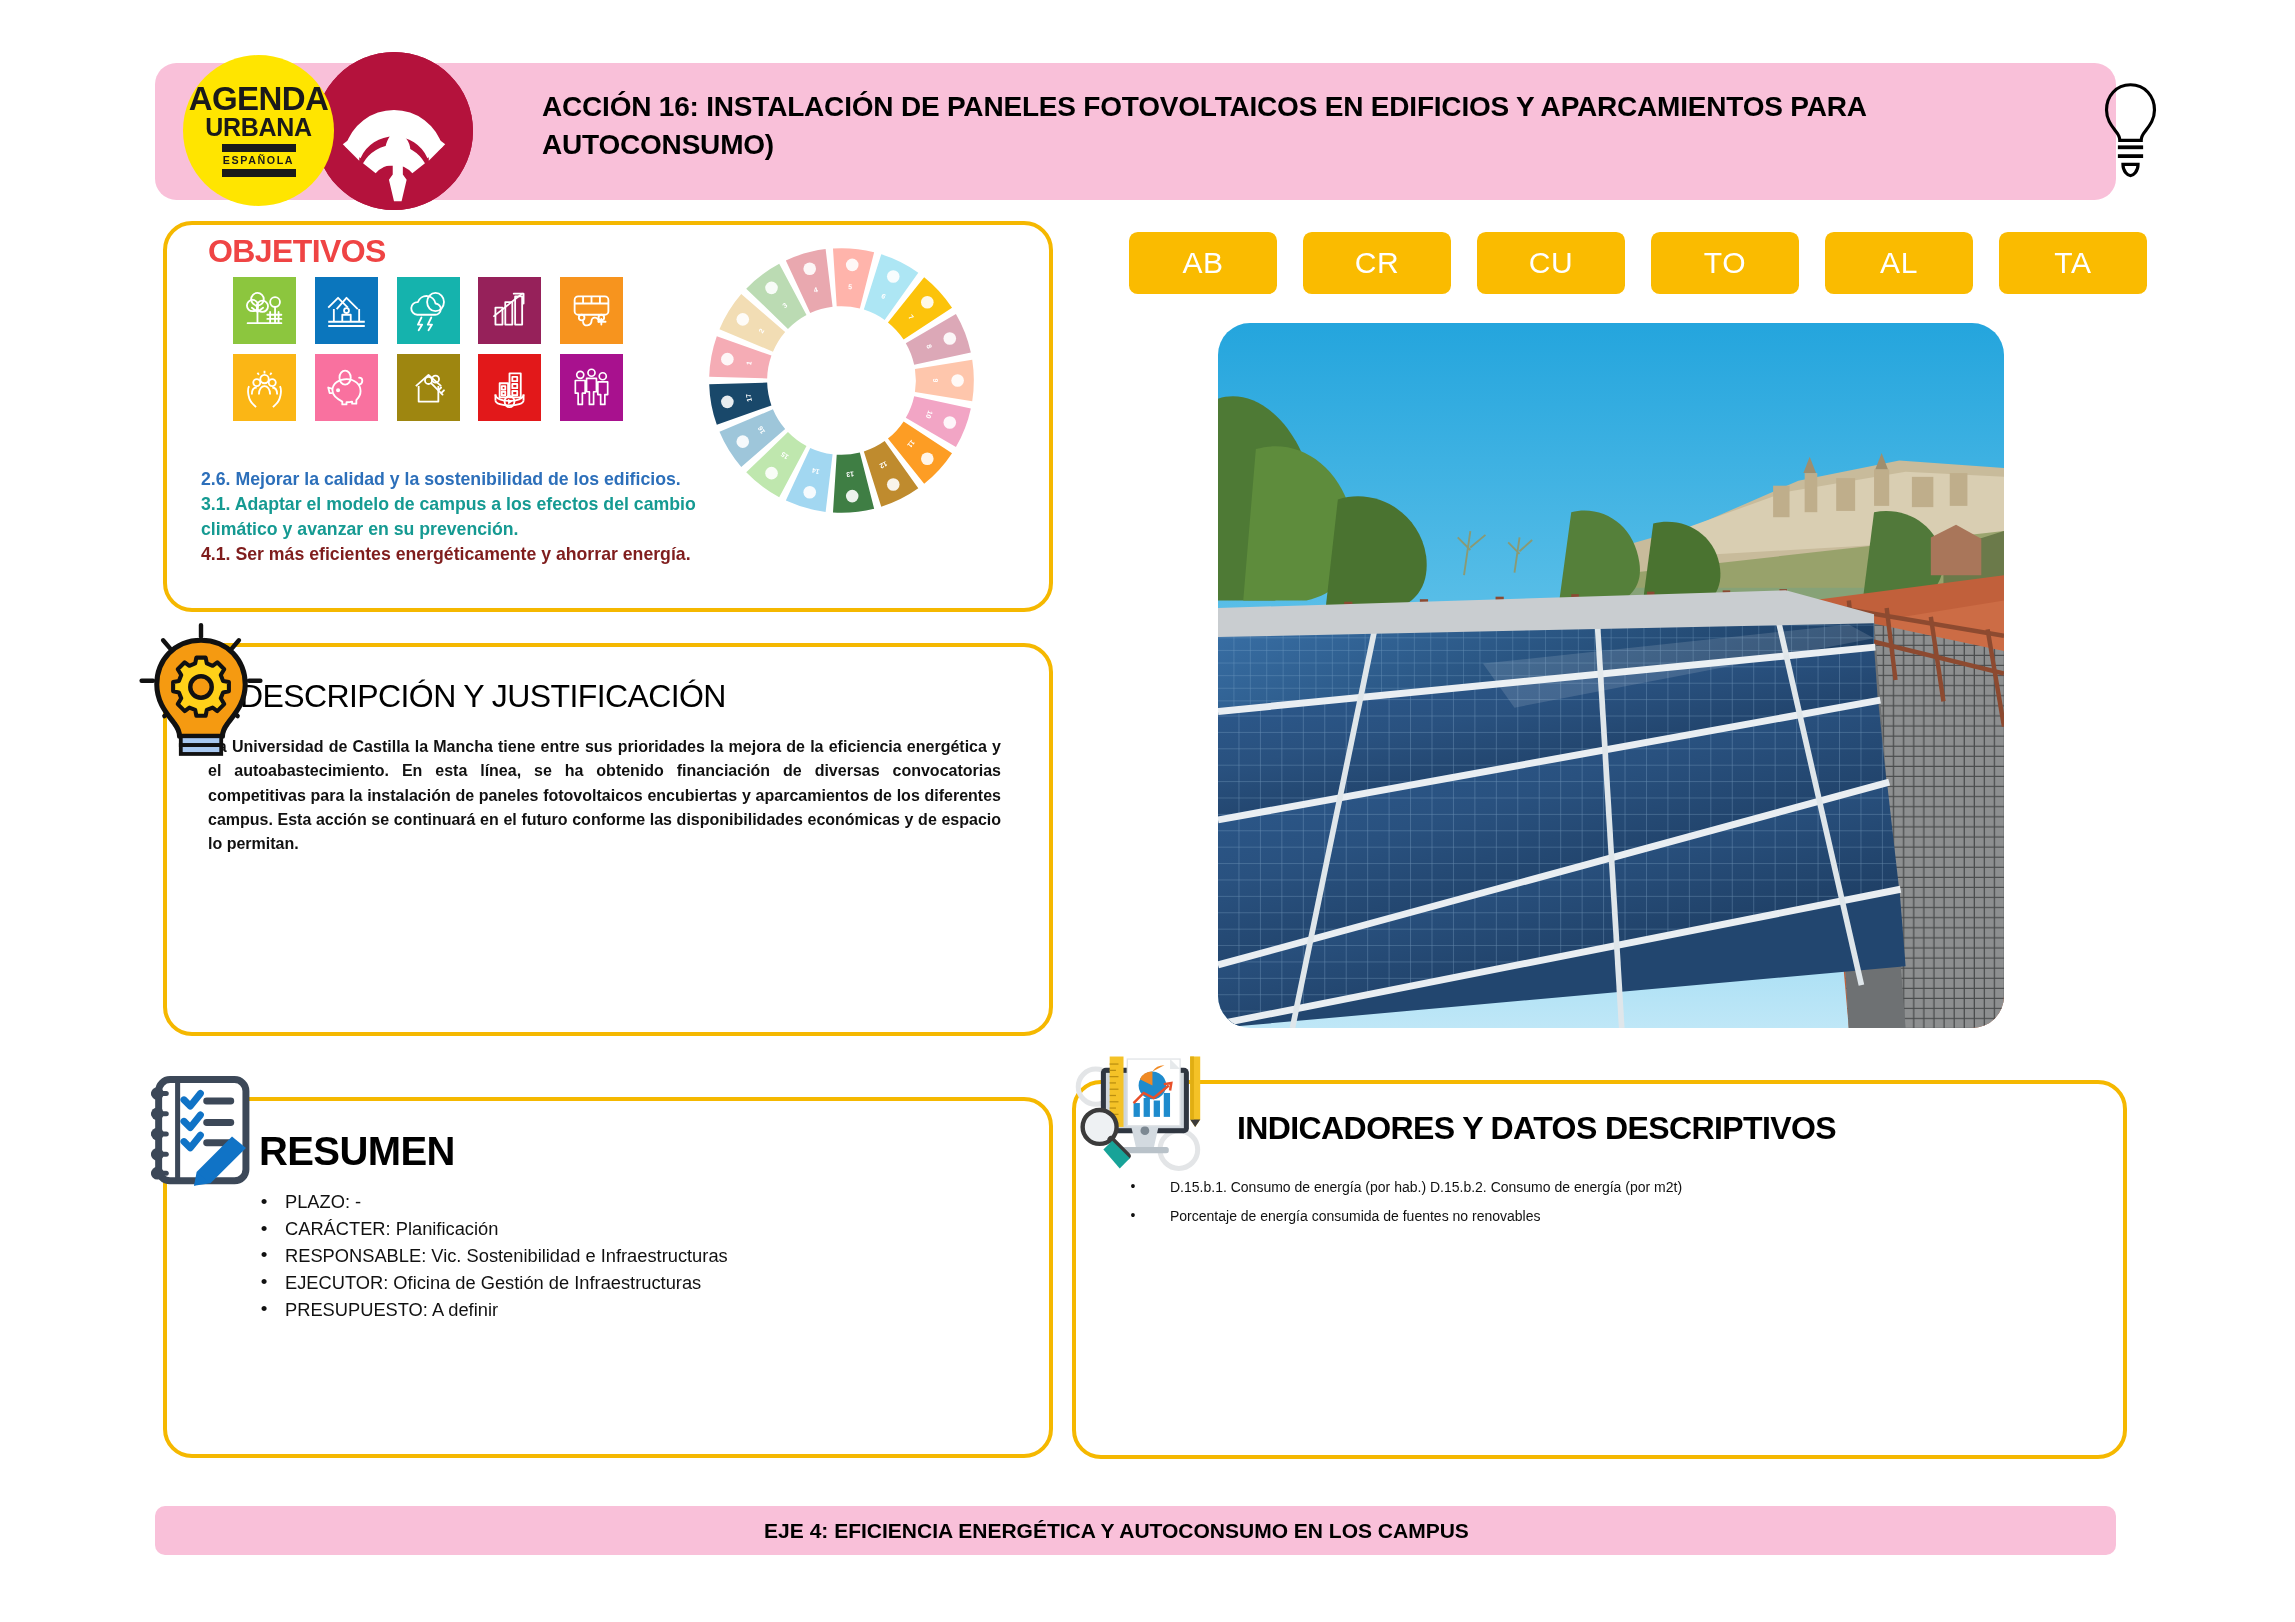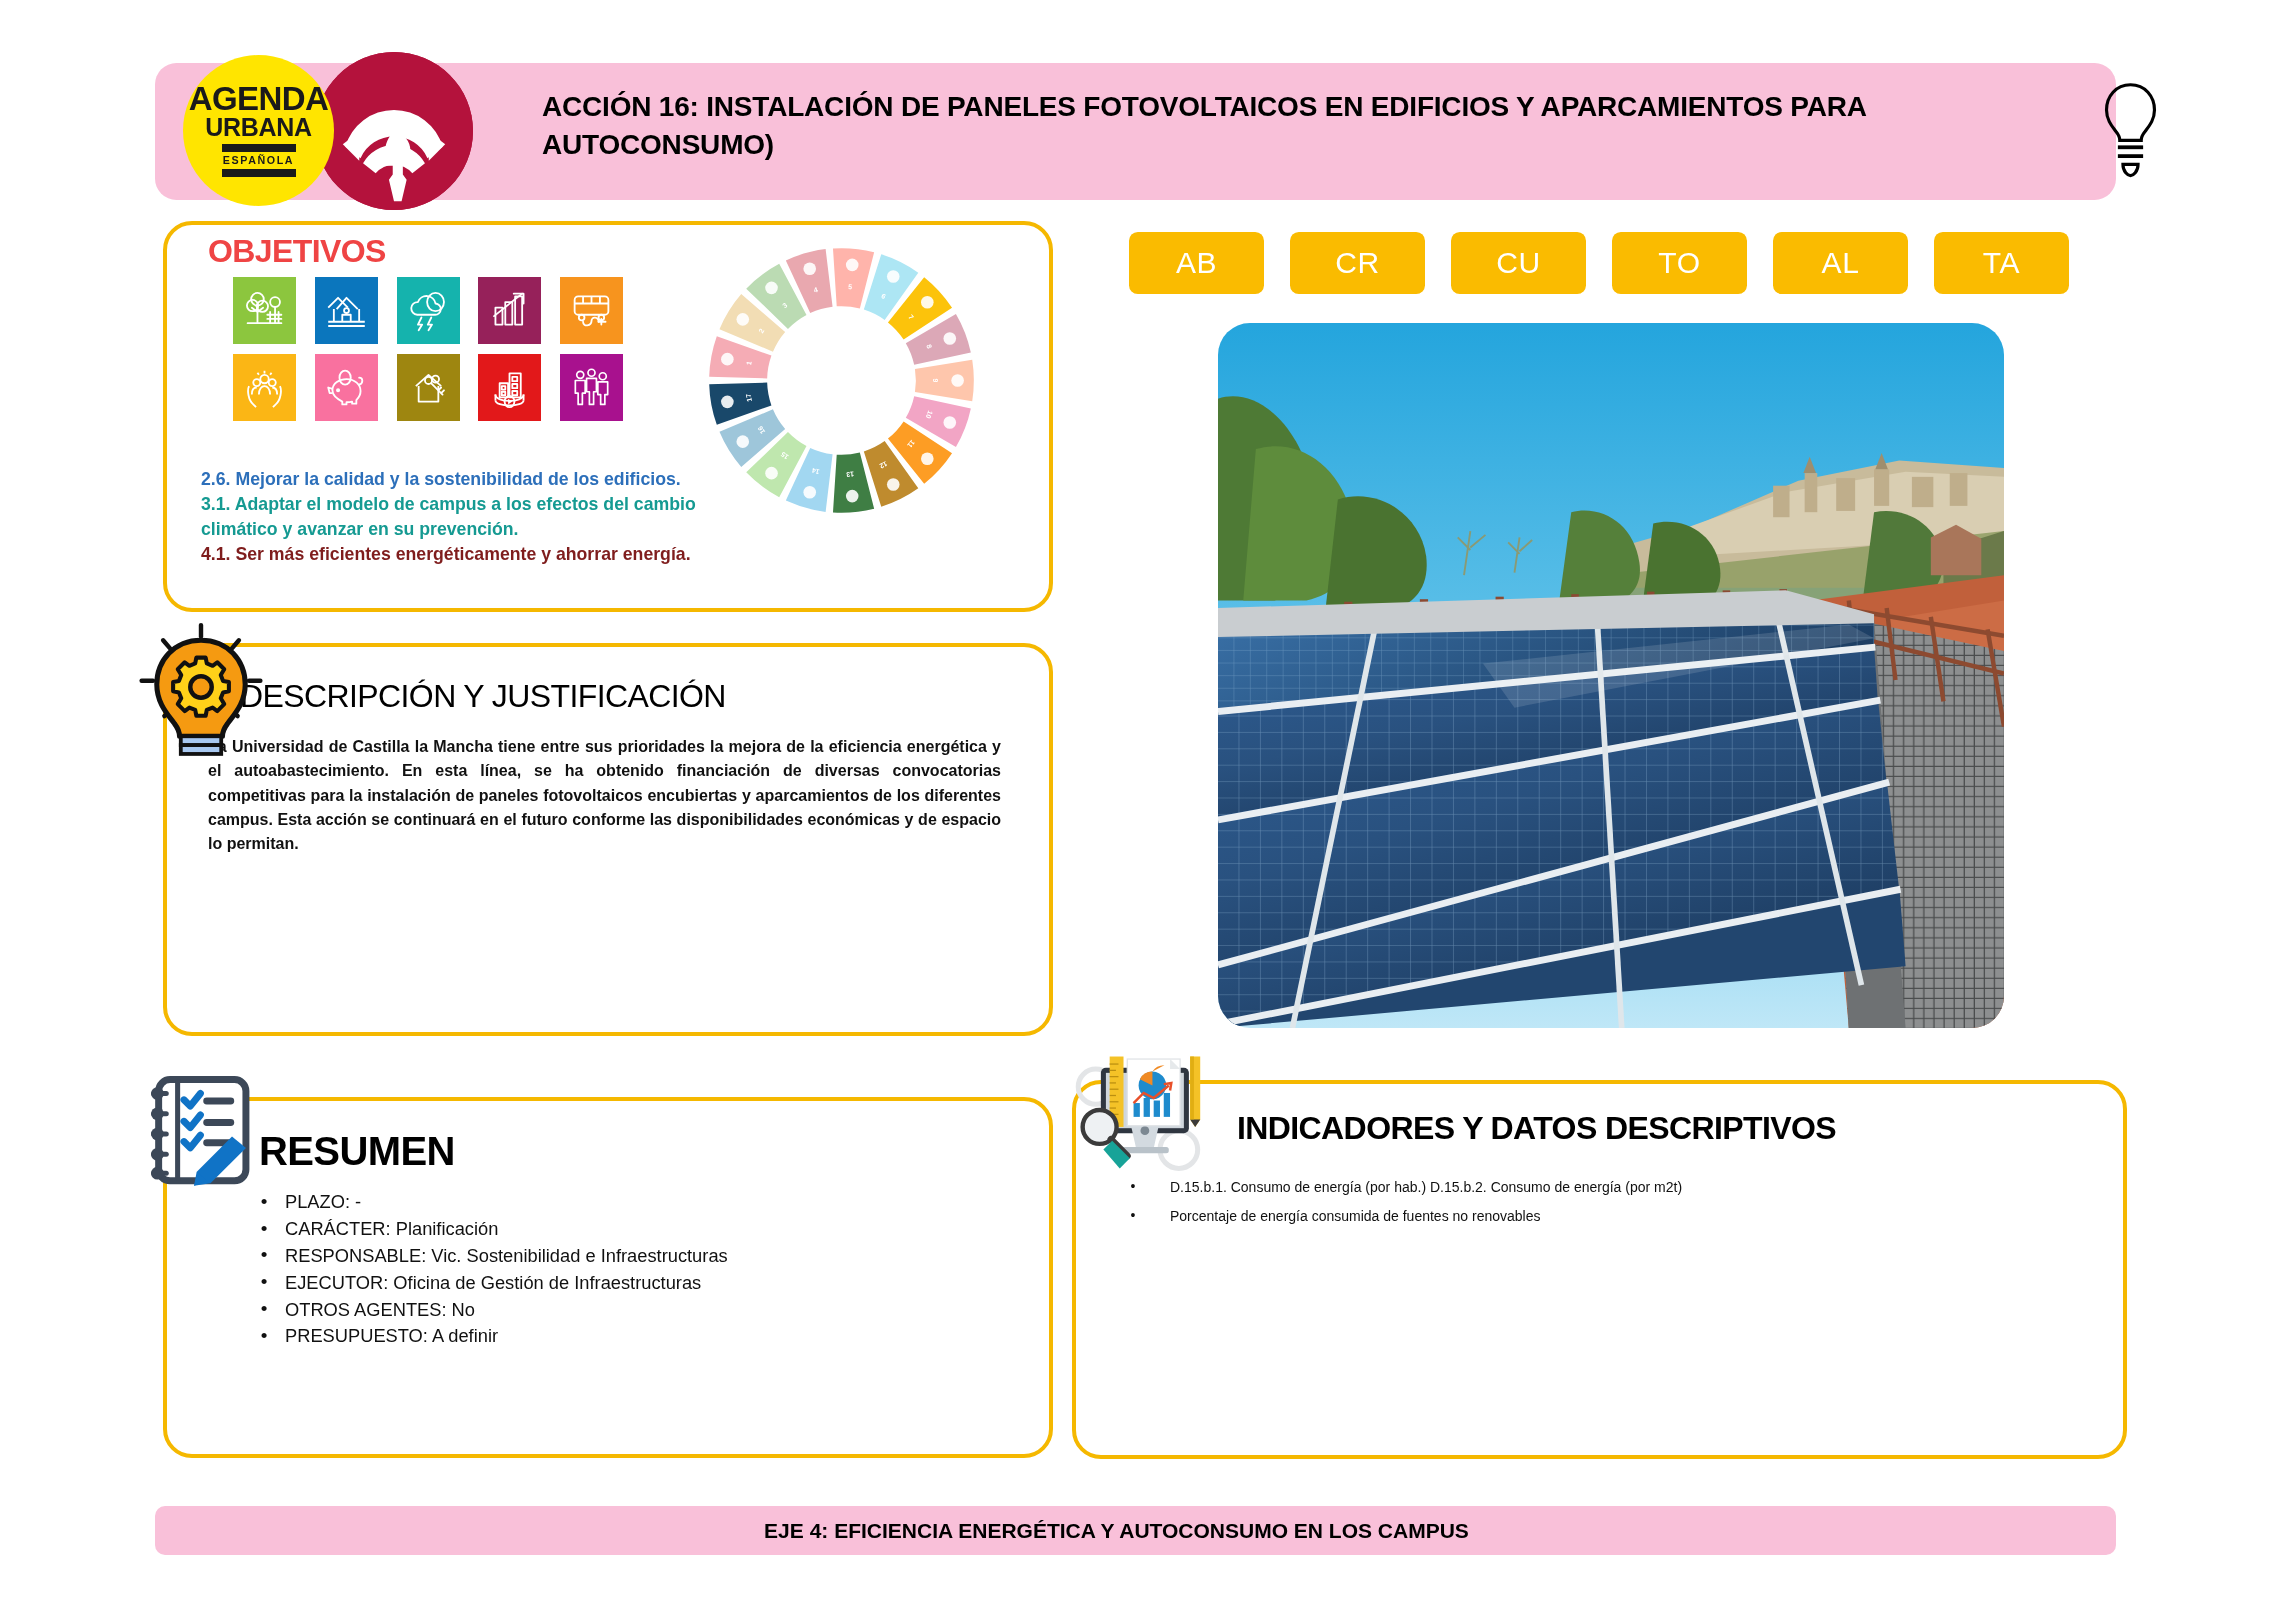--- a/index.html
+++ b/index.html
@@ -54,21 +54,21 @@
   #notebook-icon{position:absolute;left:146px;top:1072px;width:117px;height:117px;z-index:5;}
   #resumen-title{position:absolute;left:259px;top:1129px;font-size:40px;
     font-weight:bold;color:#000;letter-spacing:-0.6px;z-index:4;}
   #resumen-list{position:absolute;left:252px;top:1189px;width:757px;z-index:3;
     list-style:none;margin:0;padding:0;font-size:18.3px;line-height:1.47;color:#111;}
   #resumen-list li{position:relative;padding-left:33px;}
   #resumen-list li::before{content:"•";position:absolute;left:8.8px;top:-1.3px;font-size:19px;}
 
   
   #campus-row{position:absolute;left:1129px;top:232px;z-index:3;display:flex;gap:26px;}
-  .campus-badge{width:135px;height:62px;background:#fabb00;border-radius:8.8px;
+  .campus-badge{width:148px;height:62px;background:#fabb00;border-radius:8.8px;
     display:flex;align-items:center;justify-content:center;color:#fff;
     font-size:30px;letter-spacing:0.6px;}
 
   
   #photo{position:absolute;left:1218px;top:323px;width:786px;height:705px;
     border-radius:32px;overflow:hidden;z-index:3;}
   #photo svg{display:block;width:100%;height:100%;}
 
   
   #card-indicadores{left:1072px;top:1080px;width:1047px;height:371px;}
@@ -345,21 +345,20 @@
     <path d="M80 158 L136 102 L158 120 L102 176 L76 180 Z" fill="#1073c6"></path>
     <path d="M76 180 L82 158 L96 172 Z" fill="#1073c6"></path>
   </g>
 </svg>
 <div id="resumen-title">RESUMEN</div>
 <ul id="resumen-list">
   <li>PLAZO: -</li>
   <li>CARÁCTER: Planificación</li>
   <li>RESPONSABLE: Vic. Sostenibilidad e Infraestructuras</li>
   <li>EJECUTOR: Oficina de Gestión de Infraestructuras</li>
-  <li>OTROS AGENTES:  No</li>
   <li>PRESUPUESTO: A definir</li>
 </ul>
 
 <div id="campus-row">
   <div class="campus-badge">AB</div>
   <div class="campus-badge">CR</div>
   <div class="campus-badge">CU</div>
   <div class="campus-badge">TO</div>
   <div class="campus-badge">AL</div>
   <div class="campus-badge">TA</div>

